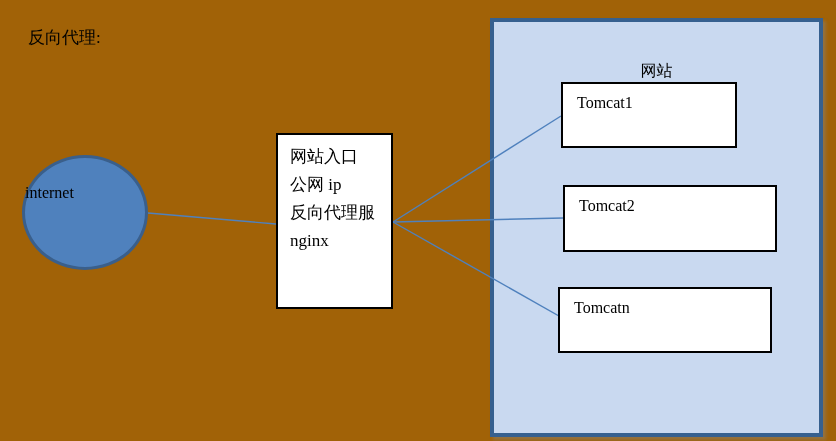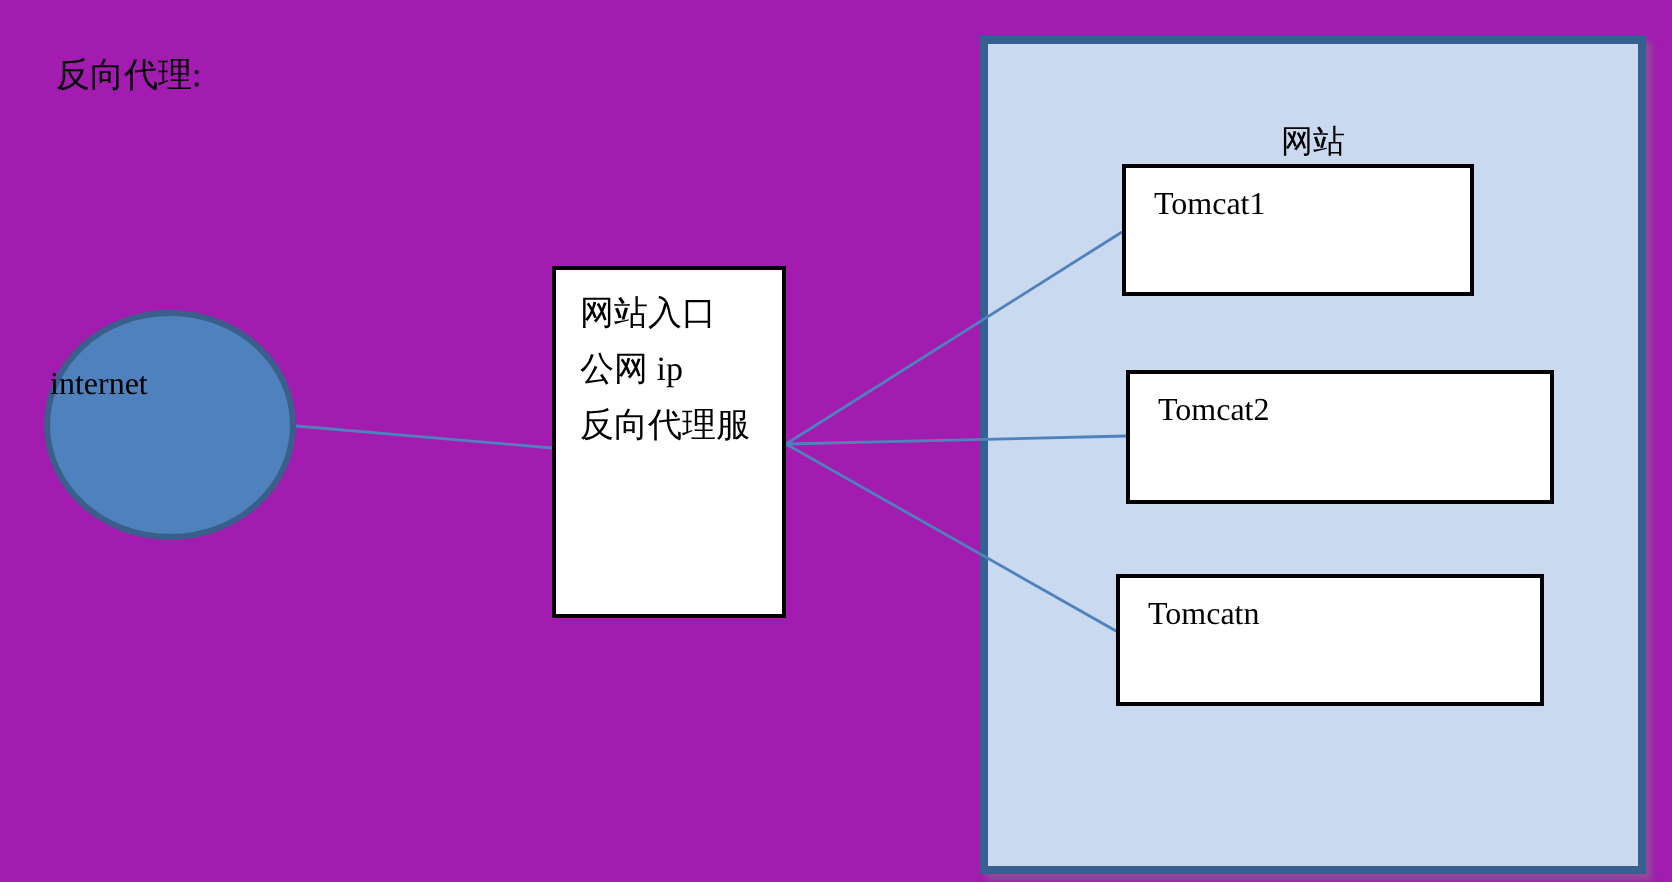--- a/index.html
+++ b/index.html
@@ -5,21 +5,21 @@
   * { margin: 0; padding: 0; box-sizing: border-box; }
   body {
     background: #ffffff;
     font-family: "Liberation Serif", "DejaVu Serif", serif;
     color: #000000;
   }
   .canvas {
     position: relative;
     width: 836px;
     height: 441px;
-    background: #a21caf;
+    background: #a16207;
     overflow: hidden;
     font-family: Liberation Serif, serif;
   }
   .diagram-title {
     position: absolute;
     left: 28px;
     top: 26px;
     font-size: 17px;
     z-index: 3;
   }
@@ -111,20 +111,21 @@
   </svg>
 
   <div class="internet-ellipse">
     <span>internet</span>
   </div>
 
   <div class="proxy-box">
     <span class="pline">网站入口</span>
     <span class="pline">公网 ip</span>
     <span class="pline">反向代理服</span>
+    <span class="pline">nginx</span>
   </div>
 
   <div class="server-box t1">
     <span>Tomcat1</span>
   </div>
 
   <div class="server-box t2">
     <span>Tomcat2</span>
   </div>
 

